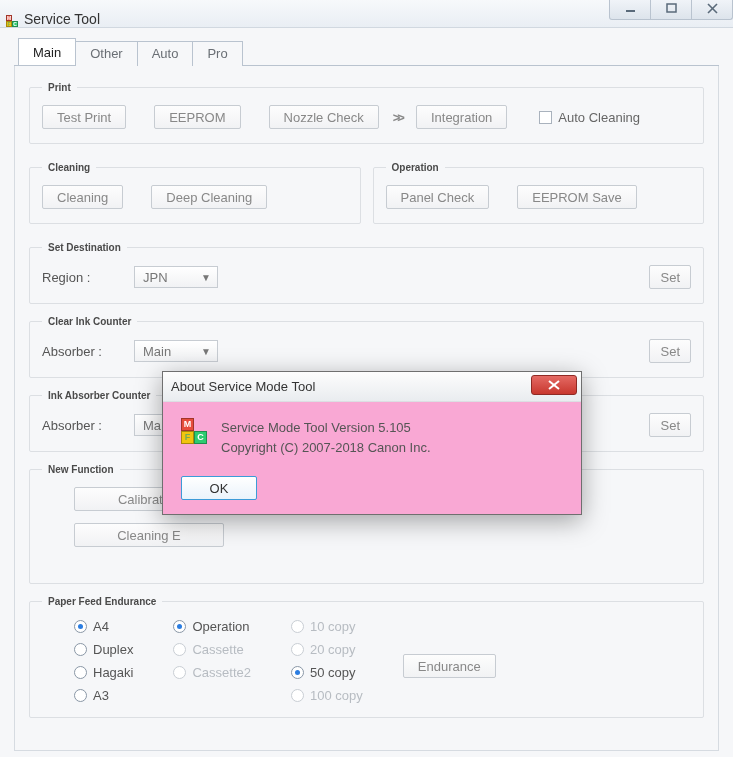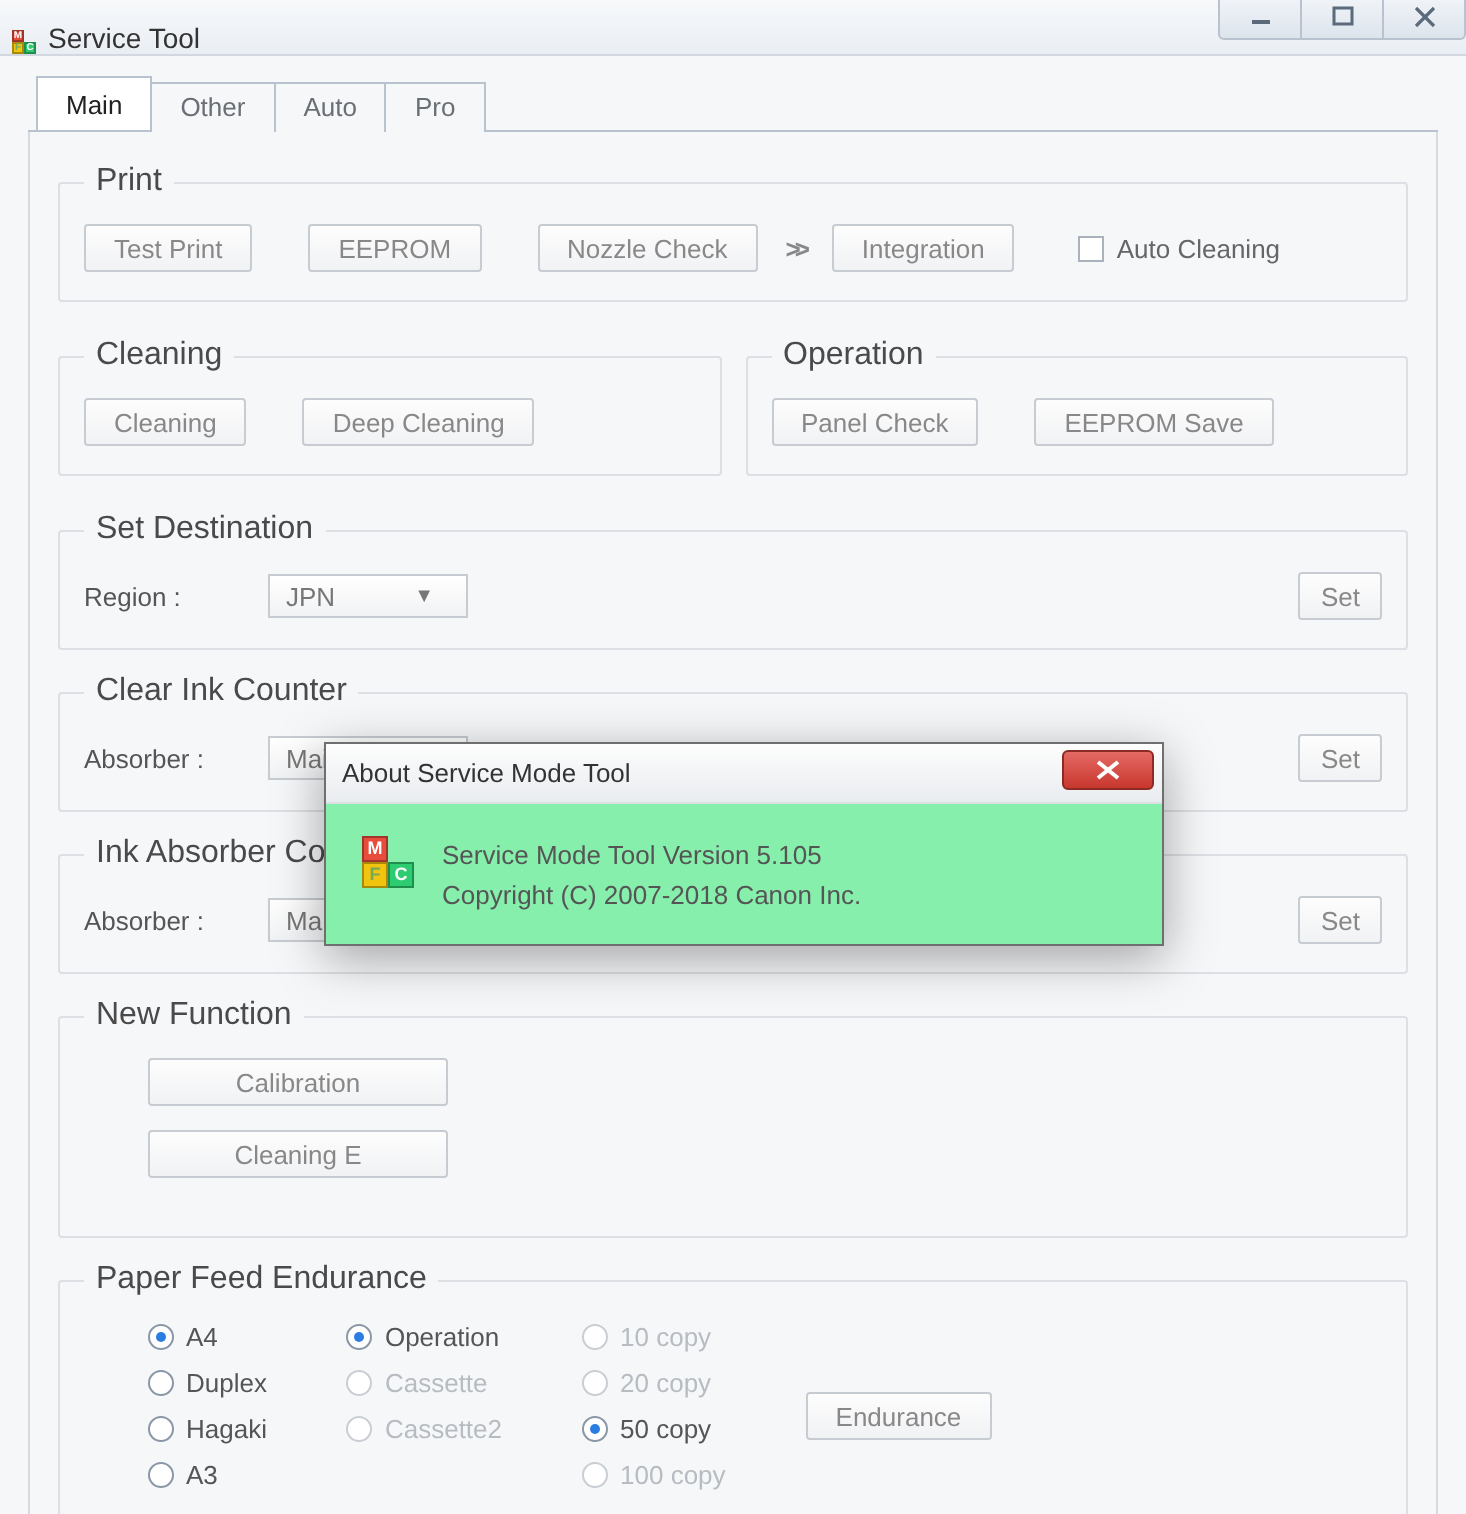--- a/index.html
+++ b/index.html
@@ -16,45 +16,45 @@
   .winbtns { position:absolute; right:0; top:-2px; display:flex; }
   .winbtn { width:42px; height:22px; border:1px solid #b9c3cf; border-top:none; background:linear-gradient(#f2f5f9,#dde4ec); margin-left:-1px; display:flex; align-items:center; justify-content:center; color:#5a6a7a; }
   .winbtn:first-child{border-bottom-left-radius:3px;}
   .winbtn:last-child{border-bottom-right-radius:3px;}
   .content { padding: 10px 14px; }
   .tabstrip { display:flex; align-items:flex-end; border-bottom:1px solid #b9c3cf; padding-left:4px; }
   .tab { padding:4px 14px 5px; border:1px solid #b9c3cf; border-bottom:none; background:#f6f7f9; margin-right:-1px; position:relative; top:1px; color:#6a6f75;}
   .tab.active { background:#fff; color:#222; top:0; padding-top:6px; z-index:2; }
   .tabpanel { border:1px solid #d6dbe1; border-top:none; background:#f6f7f9; padding:10px 14px 20px; min-height:680px;}
   fieldset.group { border:1px solid #dcdfe3; border-radius:2px; margin:6px 0 12px; padding:12px 12px 14px; position:relative; }
-  fieldset.group > legend { padding:0 6px; color:#4a4a4a; font-size:16px; }
+  fieldset.group > legend { padding:0 6px; color:#4a4a4a; font-size:10px;font-weight:bold; }
   .btn { display:inline-flex; align-items:center; justify-content:center; min-height:24px; padding:3px 14px; background:linear-gradient(#fdfdfd,#f1f2f4); border:1px solid #c7ccd2; border-radius:2px; color:#888; cursor:default;}
   .btn + .btn { margin-left:14px; }
   .btn.small { padding:3px 10px; }
   .row { display:flex; align-items:center; gap:14px; }
   .two-col { display:flex; gap:12px; }
   .two-col > fieldset { flex:1; }
   .lbl { color:#555; min-width:78px; }
-  .select { display:inline-flex; align-items:center; justify-content:space-between; width:100px; height:22px; border:1px solid #c7ccd2; background:linear-gradient(#fff,#f1f2f4); padding:0 16px 0 8px; color:#777; }
+  .select { display:inline-flex; align-items:center; justify-content:space-between; width:84px; height:22px; border:1px solid #c7ccd2; background:linear-gradient(#fff,#f1f2f4); padding:0 6px 0 8px; color:#777; }
   .select .chev { font-size:10px; color:#777; }
   .right-set { margin-left:auto; }
   .chk { display:inline-flex; align-items:center; gap:6px; color:#666; }
   .chkbox { width:13px; height:13px; border:1px solid #a9b2bd; background:#fff; }
   .arrows { color:#888; letter-spacing:-3px; font-weight:bold; }
   .radio-group { display:flex; flex-direction:column; gap:8px; }
   .radio { display:inline-flex; align-items:center; gap:6px; color:#555; }
   .radio.disabled { color:#b7bcc2; }
   .rdot { width:13px; height:13px; border:1px solid #8a97a6; border-radius:50%; background:#fff; position:relative; }
   .radio.disabled .rdot { border-color:#c9ced4; }
   .radio.sel .rdot::after { content:""; position:absolute; inset:3px; border-radius:50%; background:#2b7de1; }
   .pfe-cols { display:flex; gap:40px; padding-left:32px; align-items:flex-start;}
   .endurance-btn-wrap { align-self:center; padding-top:10px; }
   .stack { display:flex; flex-direction:column; gap:12px; }
   .stack .btn { margin:0; width:150px; justify-content:center;}
-  .modal { position:absolute; left:162px; top:371px; width:420px; background:#86efac; border:1px solid #6f6f6f; box-shadow:0 6px 24px rgba(0,0,0,0.35);}
+  .modal { position:absolute; left:162px; top:371px; width:420px; background:#f9a8d4; border:1px solid #6f6f6f; box-shadow:0 6px 24px rgba(0,0,0,0.35);}
   .modal .mtitle { height:30px; background:linear-gradient(#fdfdfd,#e9ecef); display:flex; align-items:center; padding:0 8px; border-bottom:1px solid #dcdfe3; position:relative;}
   .modal .mtitle-text { color:#333; font-size:13px;}
   .modal .mclose { position:absolute; right:4px; top:3px; width:46px; height:20px; border-radius:3px; background:linear-gradient(#e46a64,#c8372e); border:1px solid #8e2a24; display:flex; align-items:center; justify-content:center; color:#fff; font-weight:bold;}
   .modal .mbody { padding:16px 18px 14px; }
   .mfc-big .mfc-cell{ width:13px; height:13px; font-size:9px; line-height:9px;}
   .modal .info { display:flex; gap:14px; align-items:flex-start; }
   .modal .lines { color:#555; line-height:20px; }
   .modal .okrow { padding-top:18px; }
   .modal .okbtn { width:76px; height:24px; border:1px solid #3c9bd8; background:linear-gradient(#fff,#eaf3fb); border-radius:2px; display:inline-flex; align-items:center; justify-content:center; color:#333;}
 </style>
@@ -261,16 +261,19 @@
           <span class="mfc-row">
               <span class="mfc-cell mfc-f">F</span>
               <span class="mfc-cell mfc-c">C</span>
             </span>
         </span>
         <div class="lines">
           <div>Service Mode Tool  Version 5.105</div>
           <div>Copyright (C) 2007-2018 Canon Inc.</div>
         </div>
       </div>
+      <div class="okrow">
+        <span class="okbtn">OK</span>
+      </div>
     </div>
   </div>
 
 </div>
 
 </body></html>

